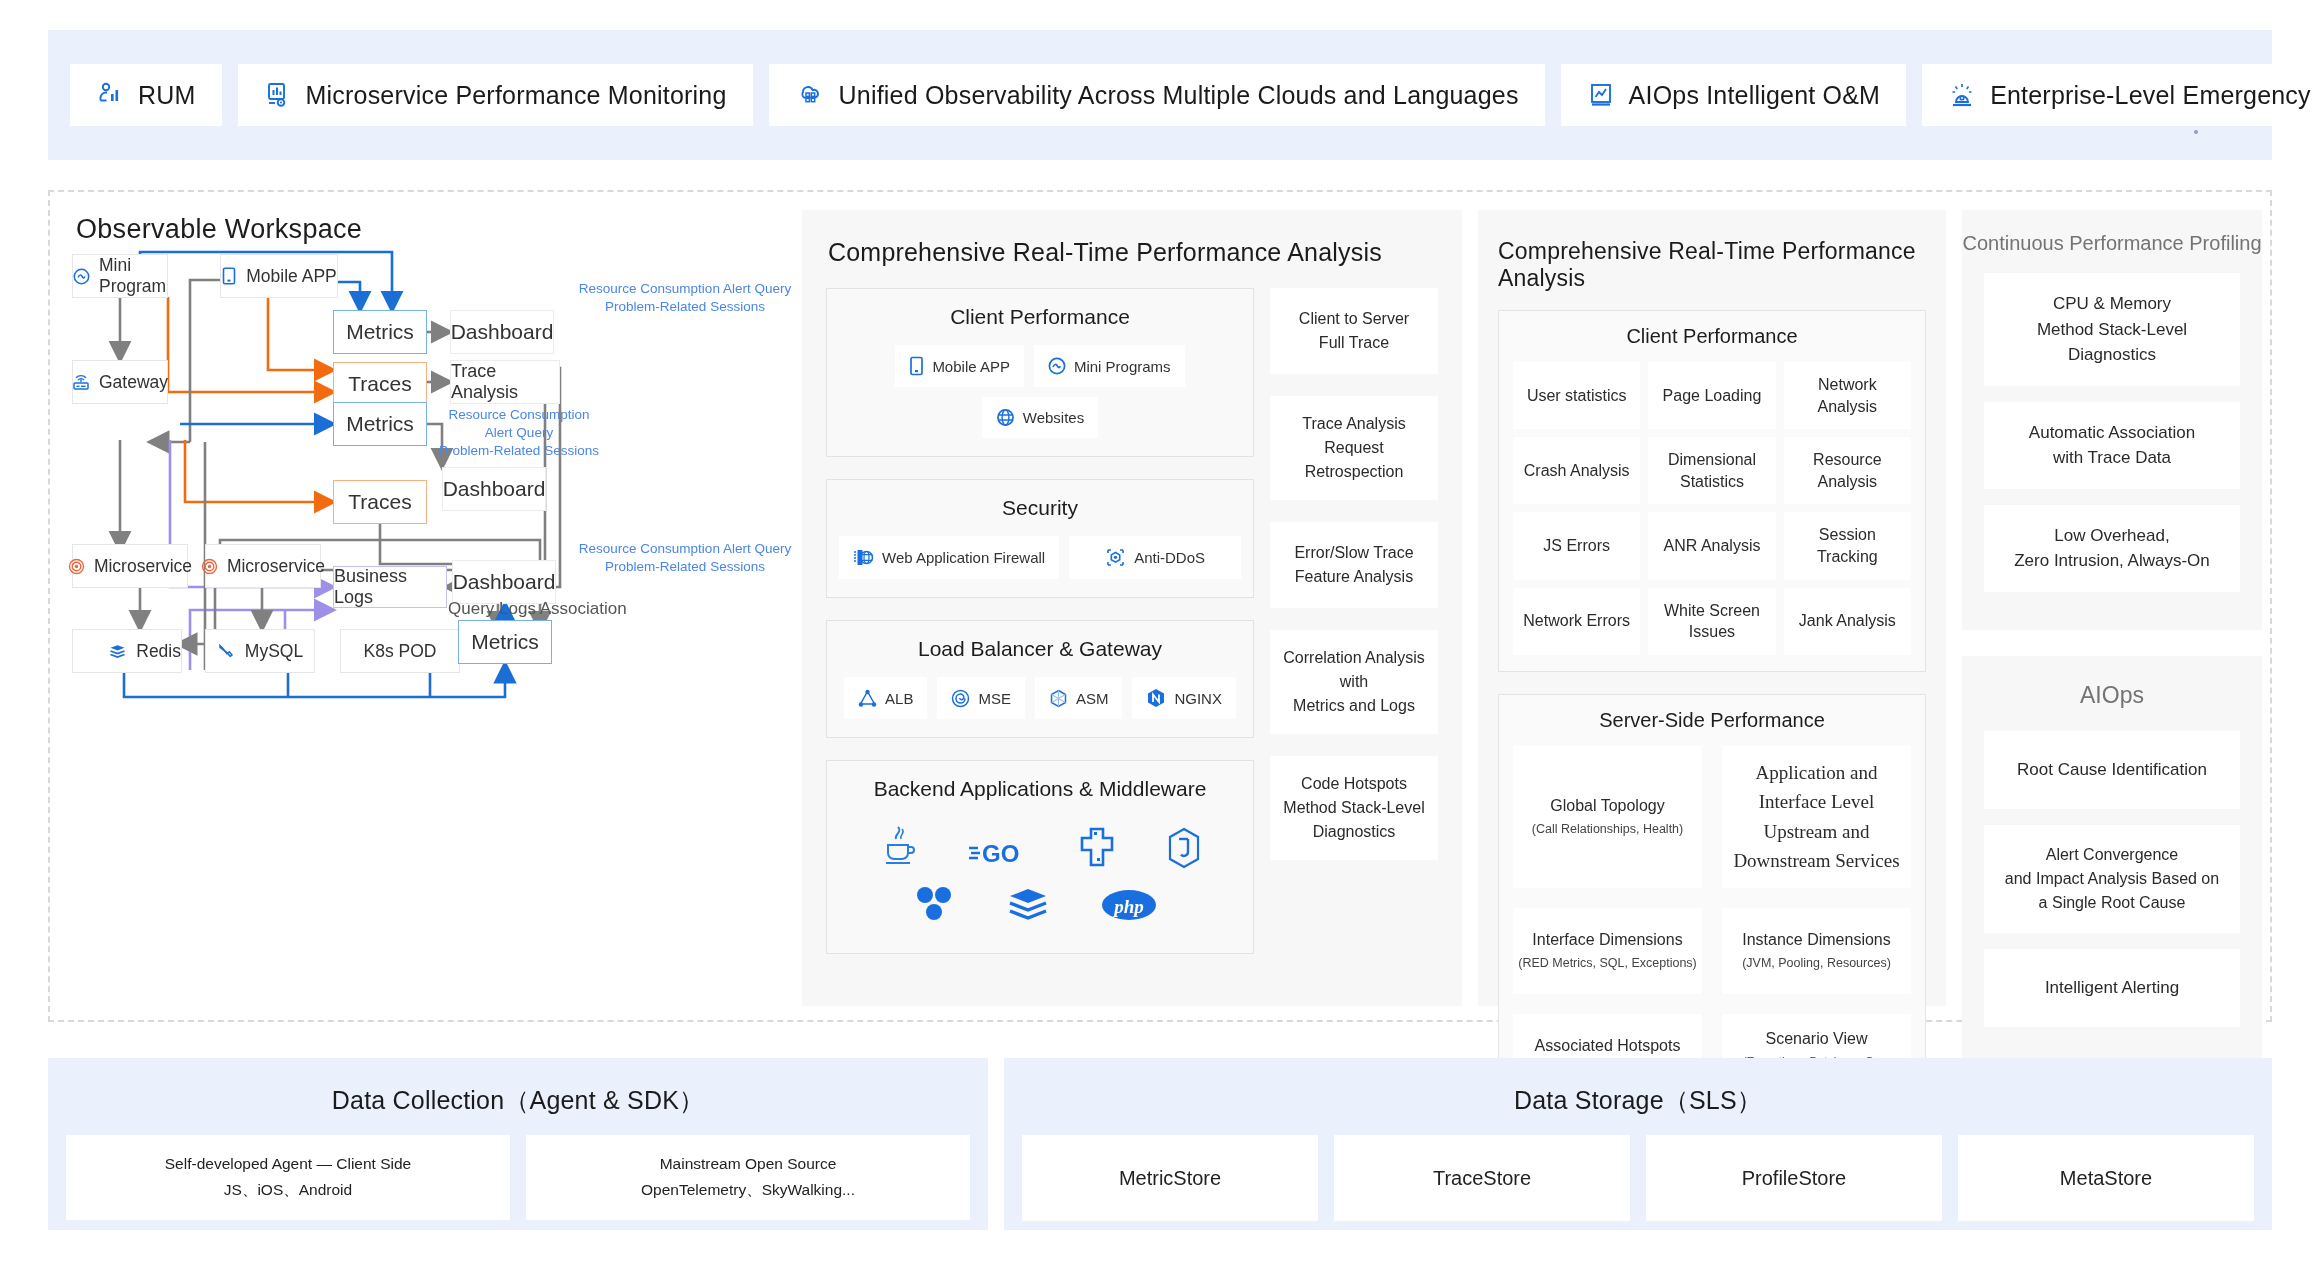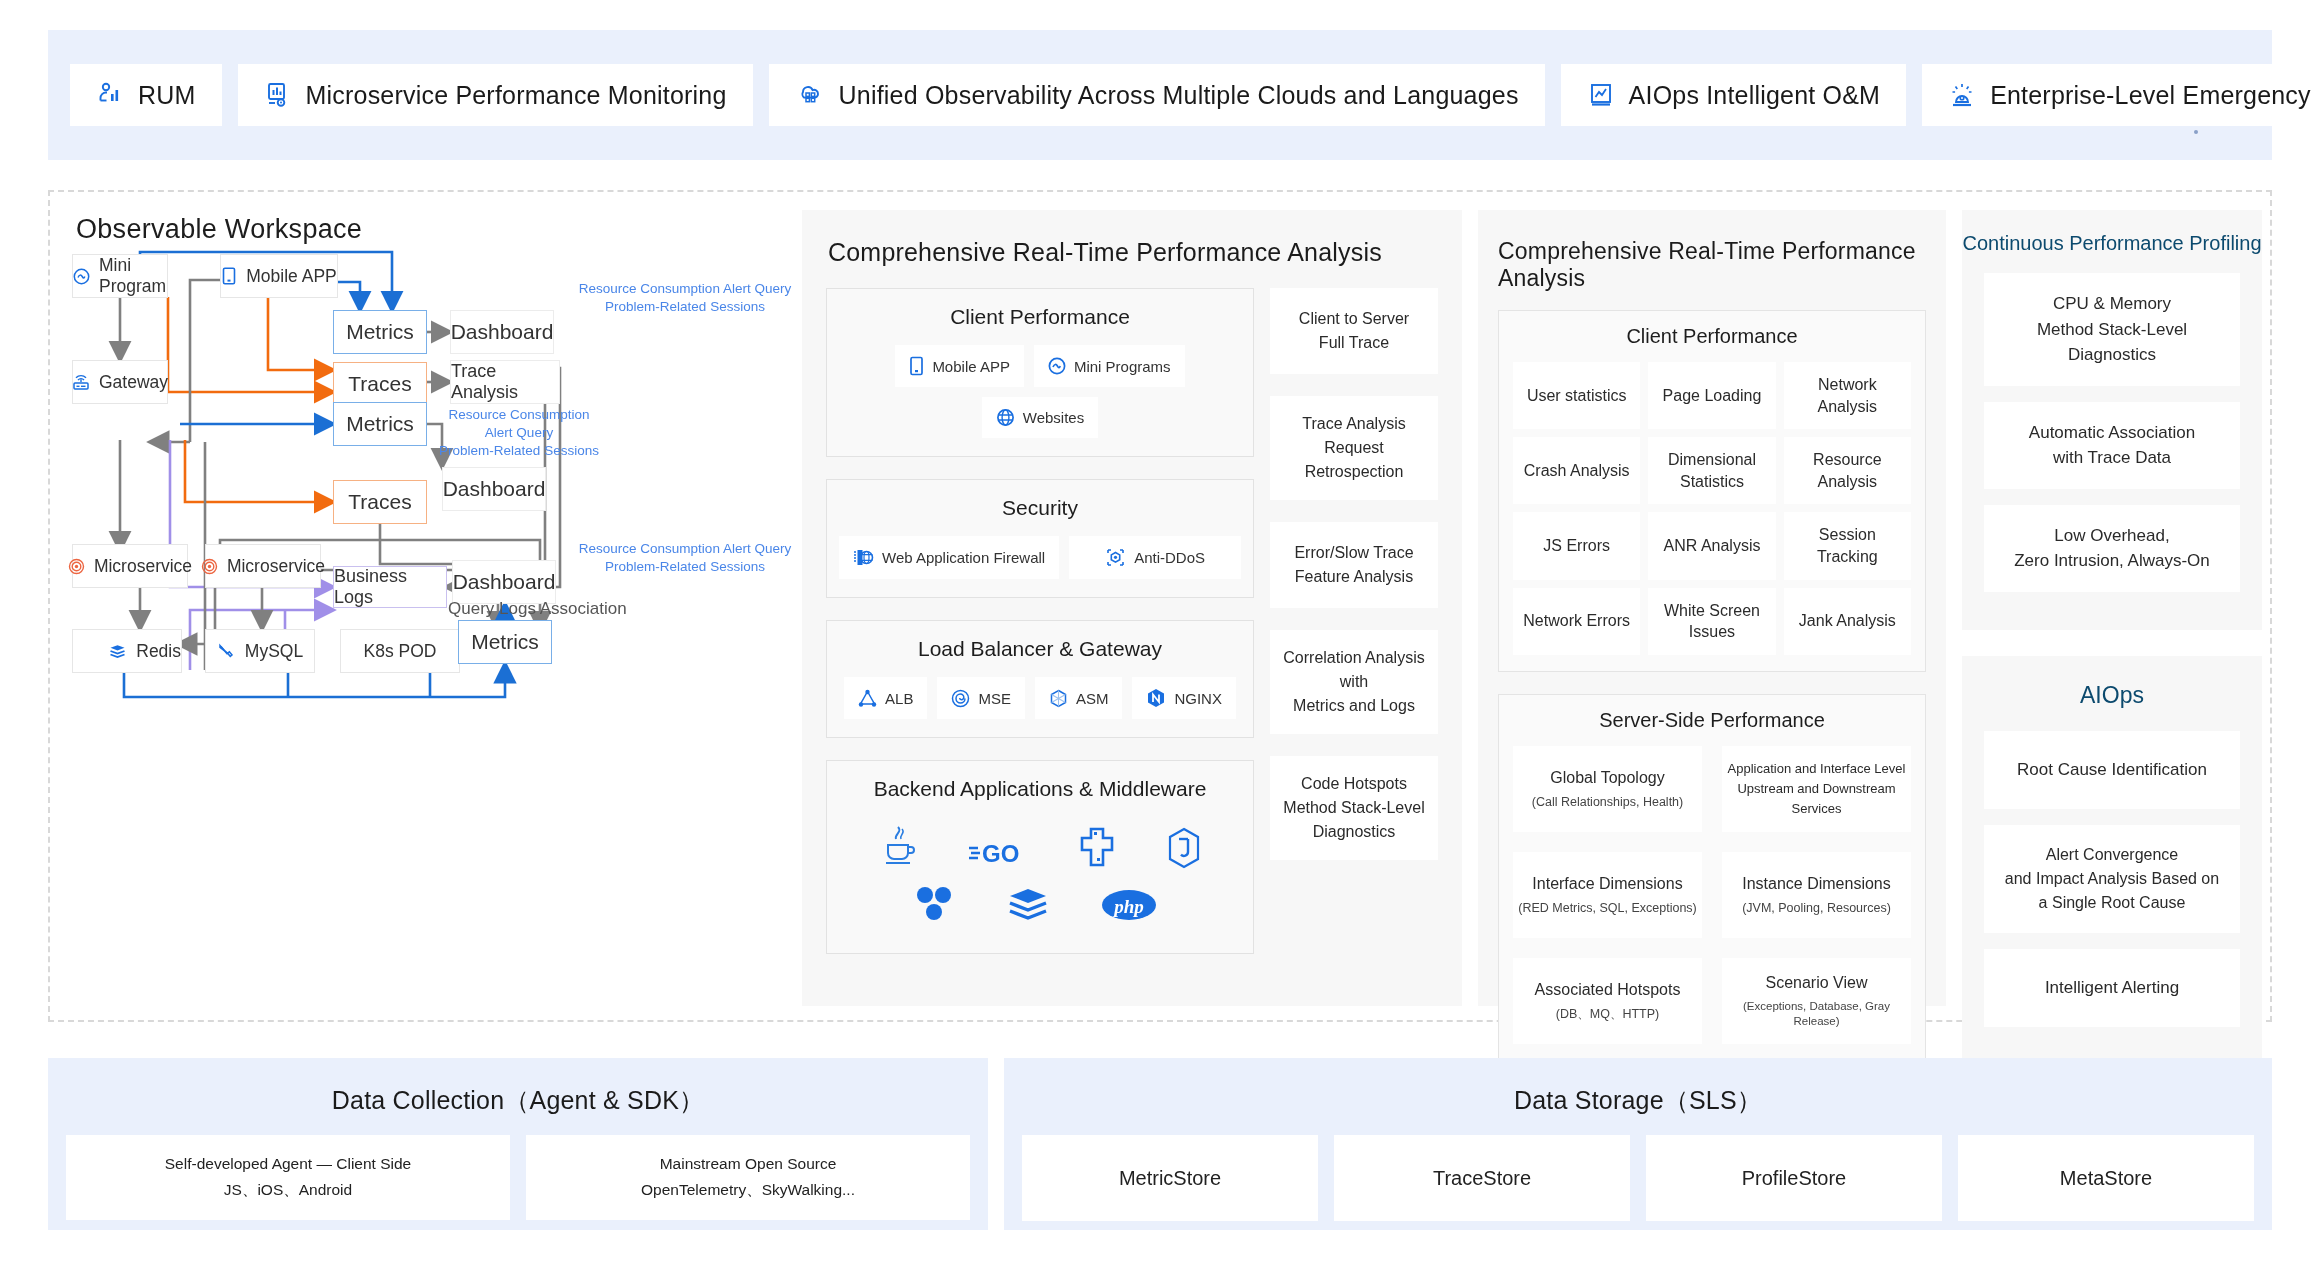--- a/index.html
+++ b/index.html
@@ -94,26 +94,26 @@
   .sec-h{ text-align:center; font-size:20px; color:#1d1d1d; margin-bottom:14px;}
   .g3{ display:grid; grid-template-columns:repeat(3,1fr); gap:8px;}
   .g2{ display:grid; grid-template-columns:repeat(2,1fr); gap:20px;}
   .cell{
     background:#fff; text-align:center; font-size:16px; color:#2b2b2b;
     padding:12px 4px; line-height:1.35; display:flex; flex-direction:column;
     align-items:center; justify-content:center; min-height:58px;
   }
   .cell.tall{ min-height:86px; }
   .cell .sub{ font-size:12.5px; color:#444; margin-top:5px; }
-  .cell .ml{ line-height:1.55; font-size:13px;}
+  .cell .ml{ line-height:1.55; font-size:19px;font-family:Liberation Serif, serif;}
 
   
   .panel4{ position:absolute; left:1912px; top:18px; width:300px; }
   .p4card{ background:#f7f7f7; padding:0 0 22px; margin-bottom:26px;}
-  .p4-h{ text-align:center; font-size:20px; color:#0c4a6e; padding:22px 0 18px;}
+  .p4-h{ text-align:center; font-size:20px; color:#737373; padding:22px 0 18px;}
   .p4-item{
     background:#fff; margin:0 22px 16px; text-align:center; font-size:17px;
     color:#2a2a2a; line-height:1.5; padding:18px 8px;
     display:flex; align-items:center; justify-content:center; min-height:74px;
   }
 
   
   .botL{ position:absolute; left:48px; top:1058px; width:940px; height:172px; background:#eaf0fc;}
   .botR{ position:absolute; left:1004px; top:1058px; width:1268px; height:172px; background:#eaf0fc;}
   .bot-h{ text-align:center; font-size:25px; color:#1b1b1b; padding:26px 0 18px; letter-spacing:.2px;}

